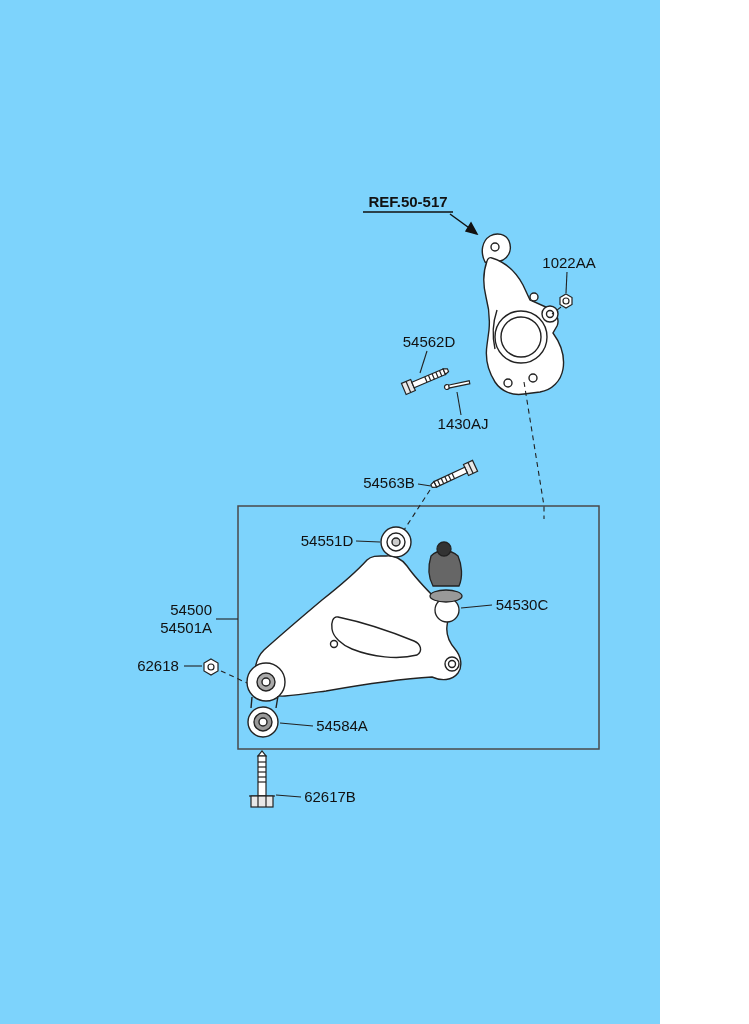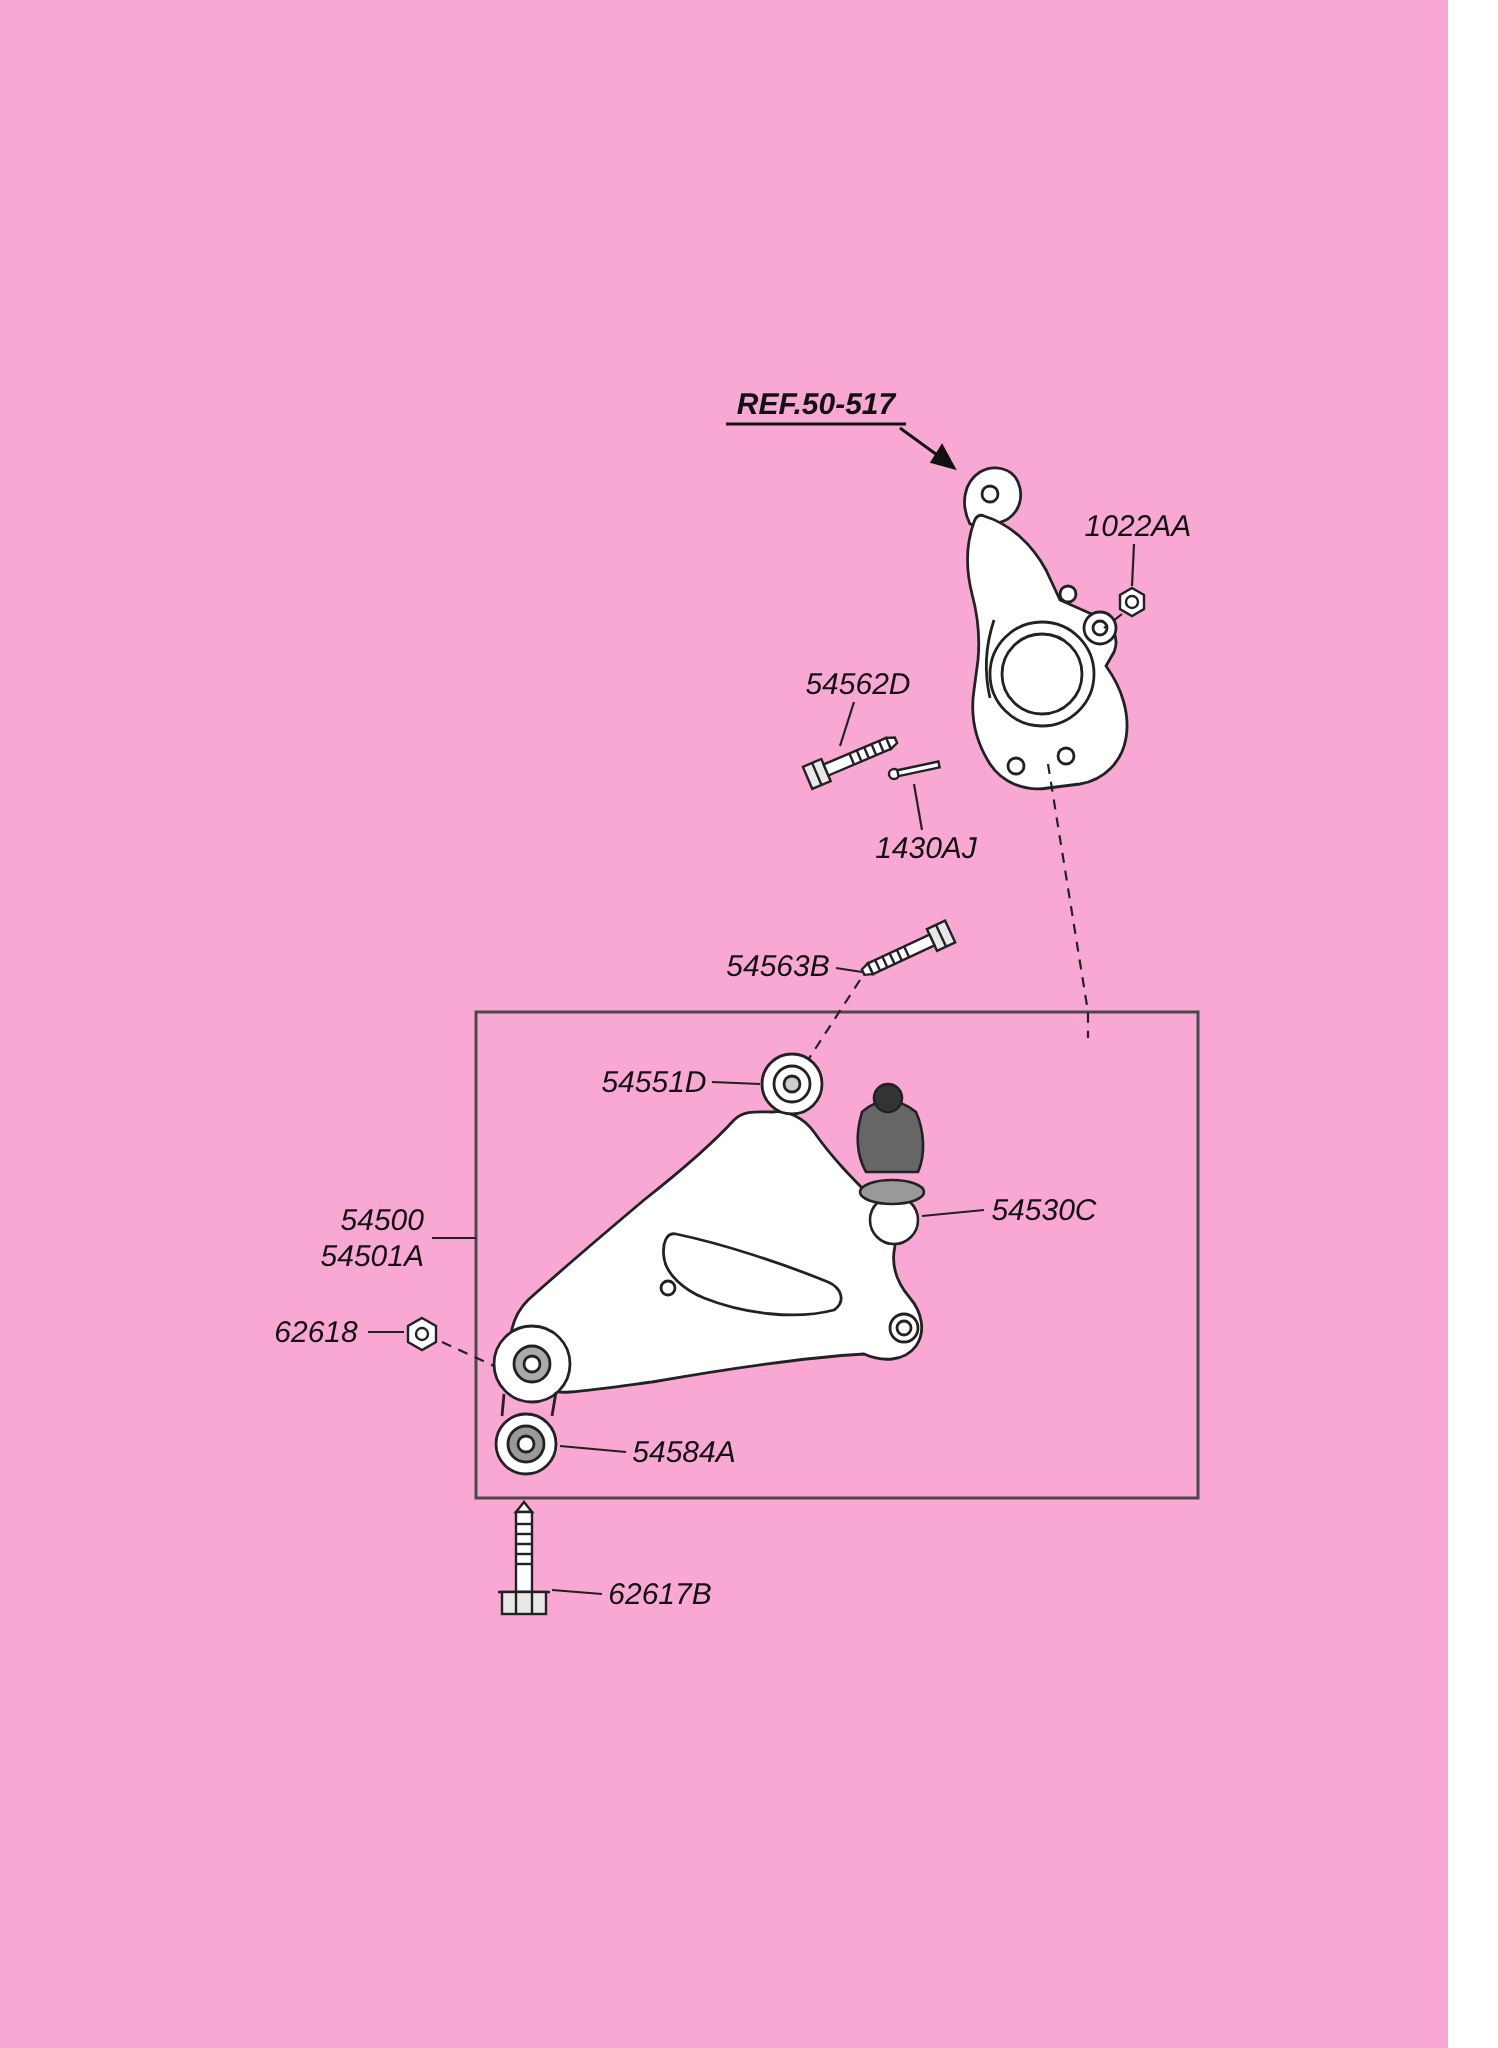--- a/index.html
+++ b/index.html
@@ -1,17 +1,17 @@
 <!DOCTYPE html>
 <html><head>
 <meta charset="utf-8">
 <style>
   html,body{margin:0;padding:0;background:#fff;}
-  .stage{position:relative;width:724px;height:1024px;background:#f9a8d4;overflow:hidden;
-         font-family:"Liberation Sans",sans-serif;font-style:italic;}
+  .stage{position:relative;width:660px;height:1024px;background:#7dd3fc;overflow:hidden;
+         font-family:"Liberation Sans",sans-serif;}
   svg{position:absolute;left:0;top:0;}
   svg text{font-family:"Liberation Sans",sans-serif;font-size:15px;fill:#111;}
   svg text.ref{font-weight:bold;font-size:15px;}
 </style>
 </head>
 <body>
 
 <div class="stage">
 <svg width="749" height="1024" viewBox="0 0 749 1024">
 

